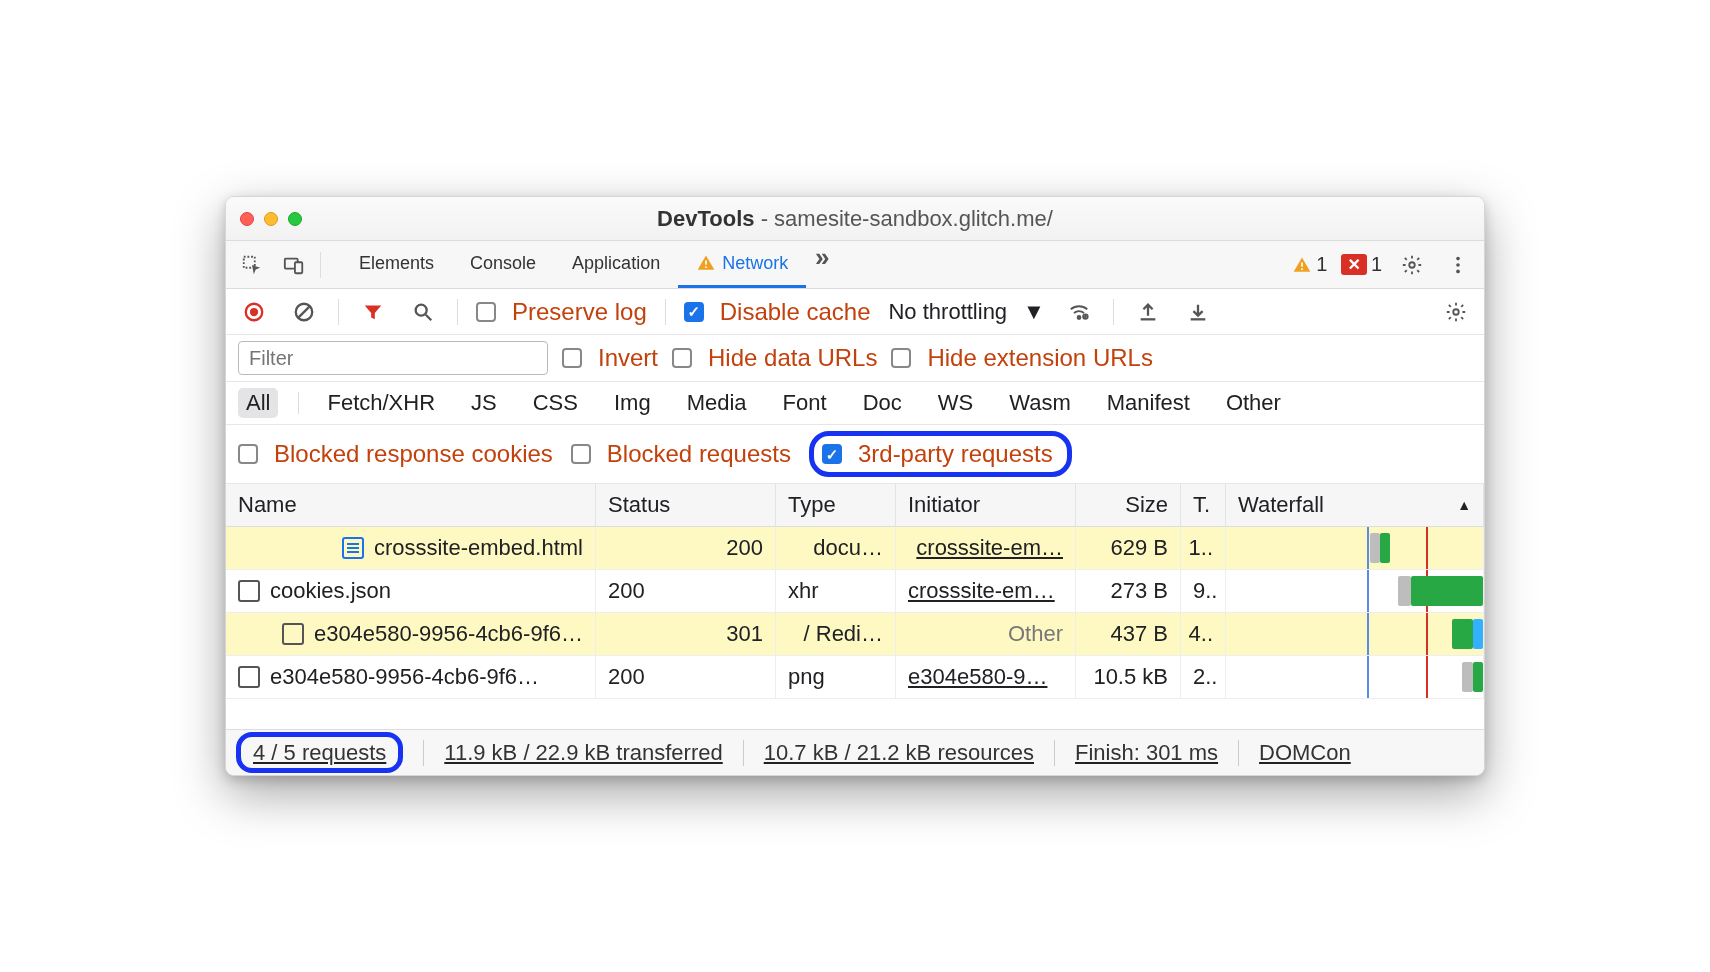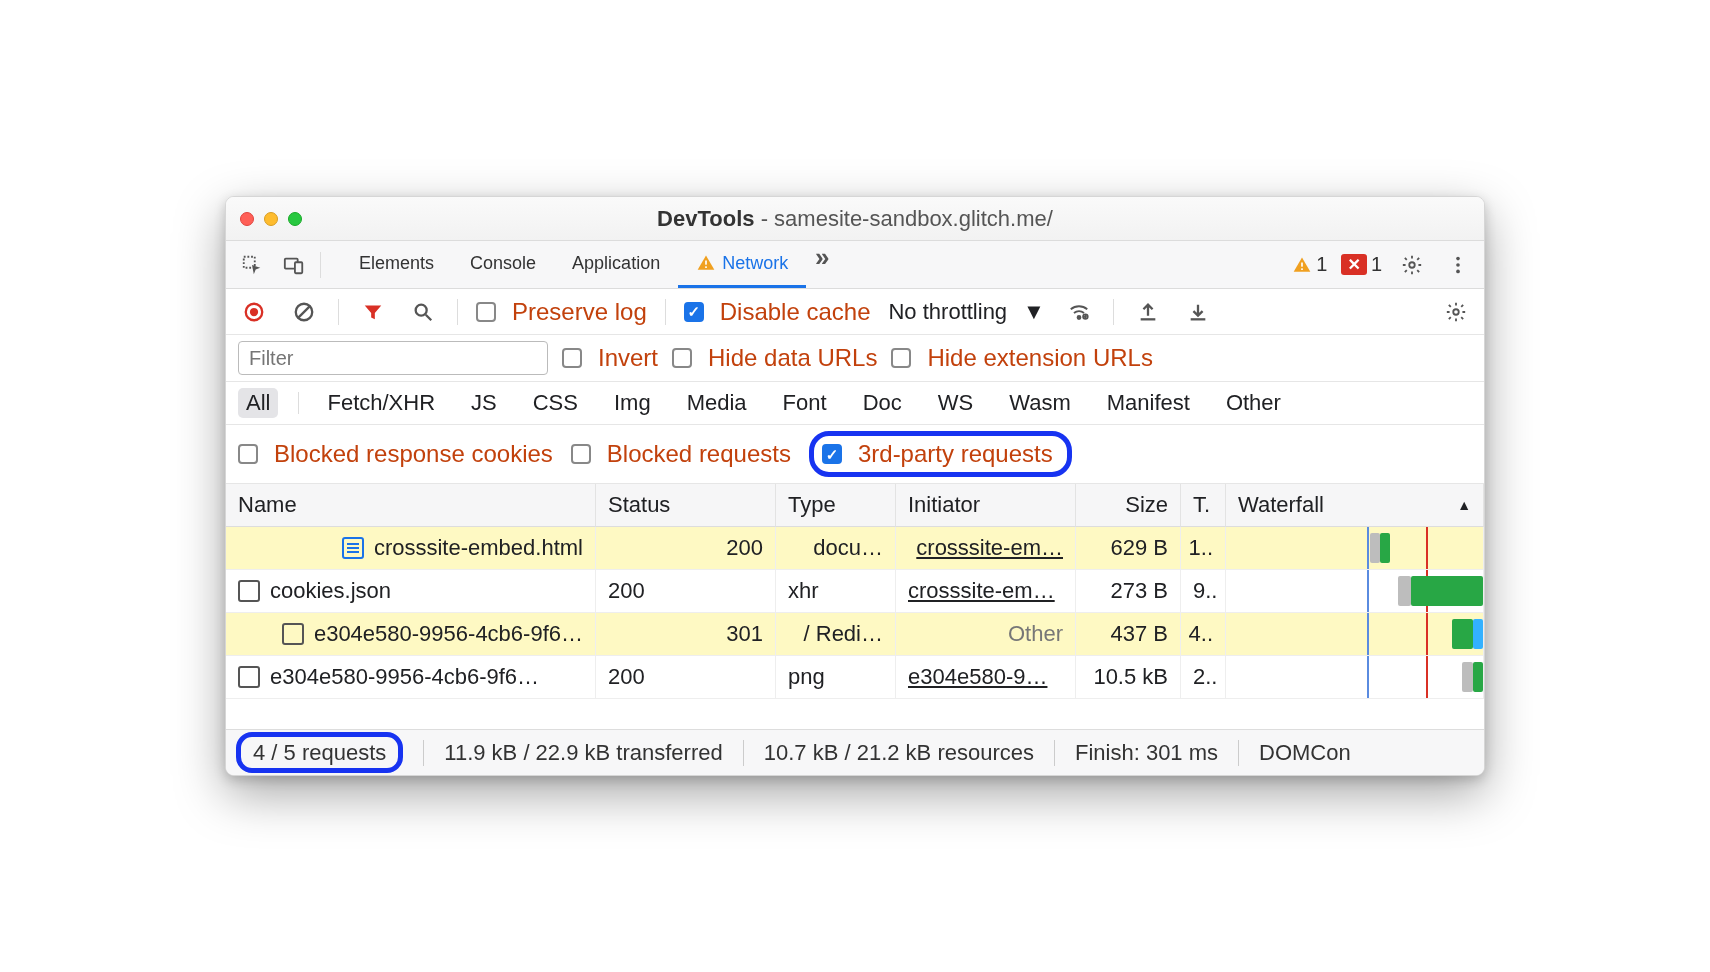--- a/index.html
+++ b/index.html
@@ -121,20 +121,21 @@
   .doc-ico { border:2px solid #1a73e8; border-radius:3px; position:relative;}
   .doc-ico::before{content:"";position:absolute;left:3px;top:4px;right:3px;height:2px;background:#1a73e8;box-shadow:0 4px 0 #1a73e8,0 8px 0 #1a73e8;}
   .sq-ico { border:2px solid #555; border-radius:3px;}
   .wf-cell { position:relative; padding:0;}
   .wf-line { position:absolute; top:0; bottom:0; width:2px;}
   .wf-bar { position:absolute; top:6px; bottom:6px; border-radius:2px;}
   .statusbar {
     display:flex; align-items:center; height:46px; padding:0 6px;
     font-size:22px; background:#f7f7f8; border-top:1px solid #ddd;
     gap:0;
+    text-decoration:underline;
   }
   .statusbar .seg { padding:0 20px; color:#333; white-space:nowrap;}
   .statusbar .seg + .seg { border-left:1px solid #ccc;}
   .statusbar .ring {
     border:5px solid #1733f1; border-radius:16px; padding:3px 12px;
   }
   .link { color:#1a73e8; }
   .cellwrap { display:contents; }
   .sort-tri { font-size:14px;}
 </style>

